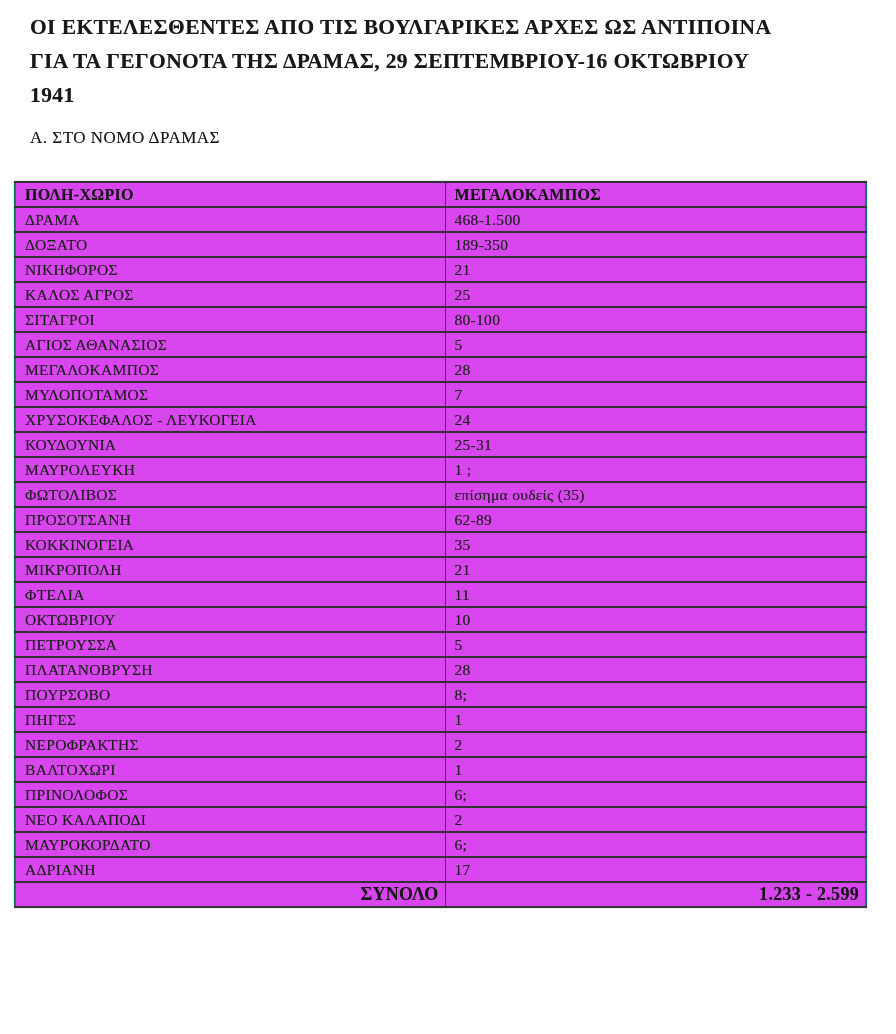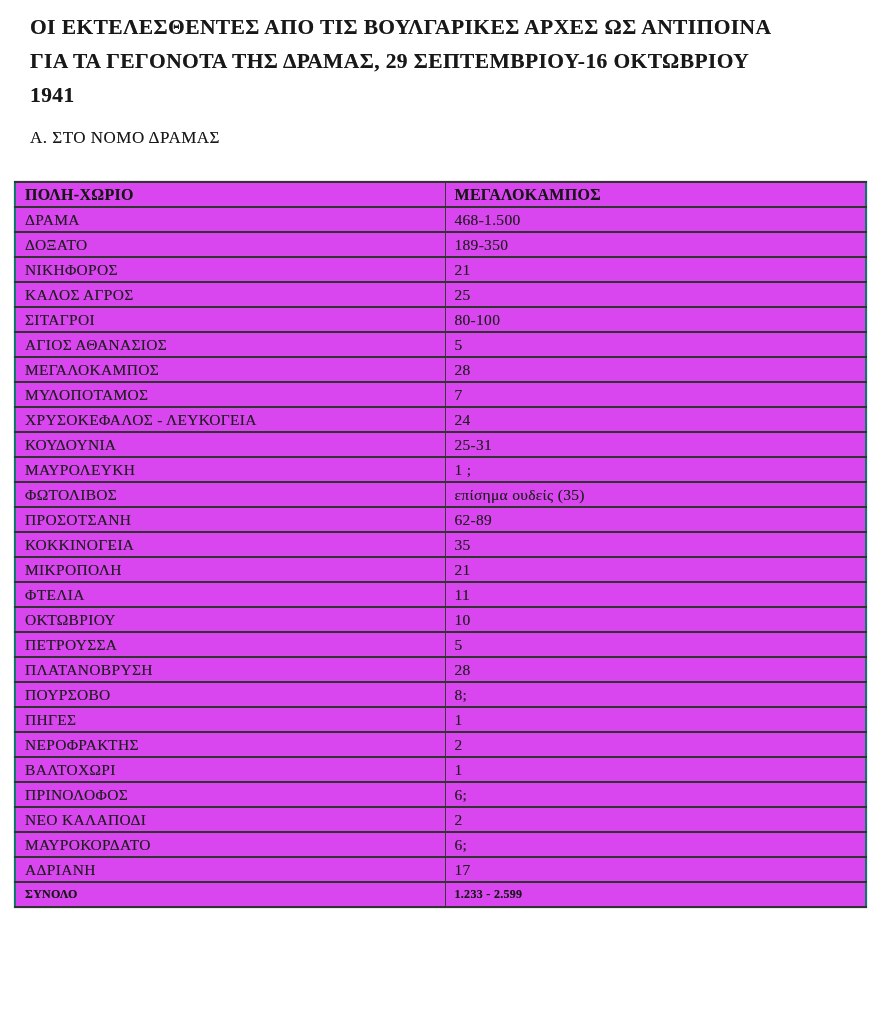--- a/index.html
+++ b/index.html
@@ -74,22 +74,23 @@
     overflow: hidden;
     text-shadow: 0 0 0.5px rgba(30,30,30,0.5);
   }
   table.exec-table th {
     font-weight: 700;
     font-size: 16px;
     color: #161616;
   }
   table.exec-table tfoot td {
     font-weight: 700;
-    font-size: 12px;
+    font-size: 18px;
     color: #161616;
+    text-align: right;
   }
   table.exec-table td:first-child,
   table.exec-table th:first-child {
     border-left: none;
   }
   .val-cell { padding-left: 8px; }
 </style>
 </head>
 <body>
 

